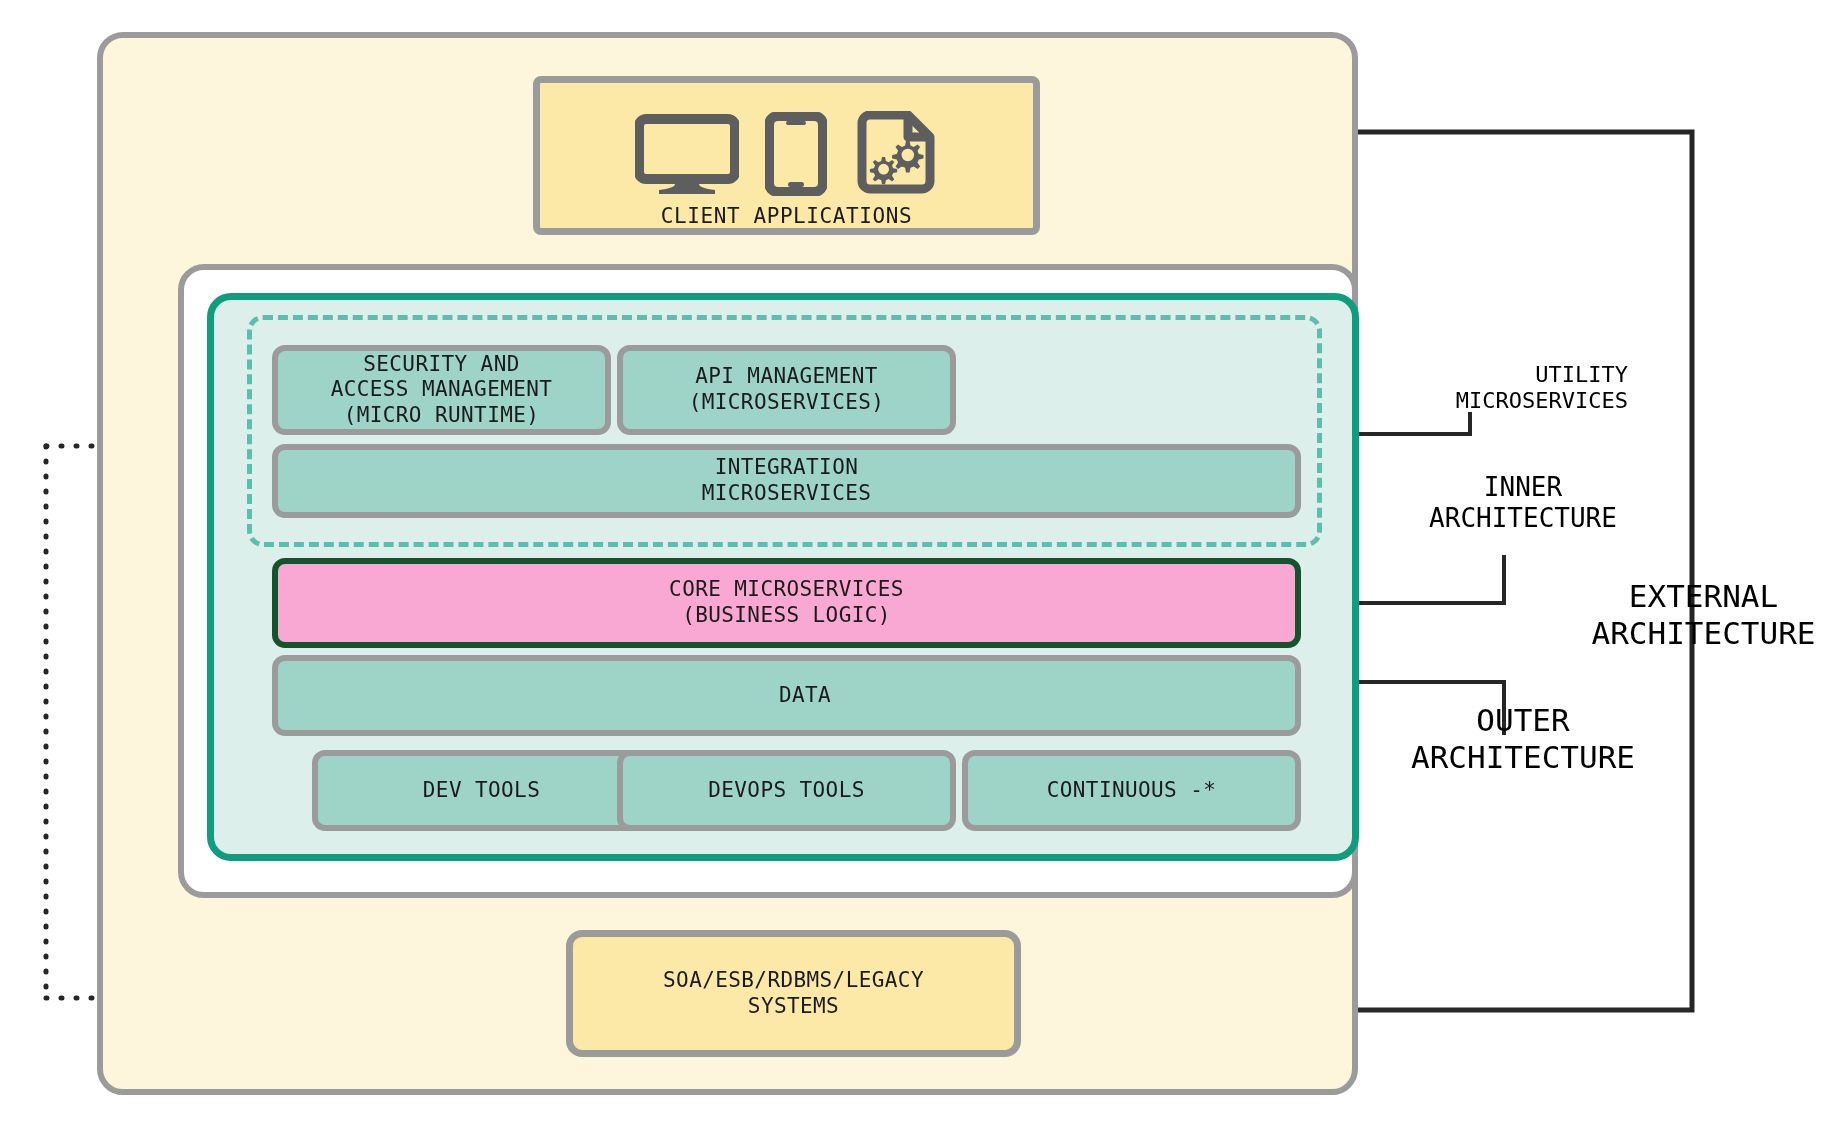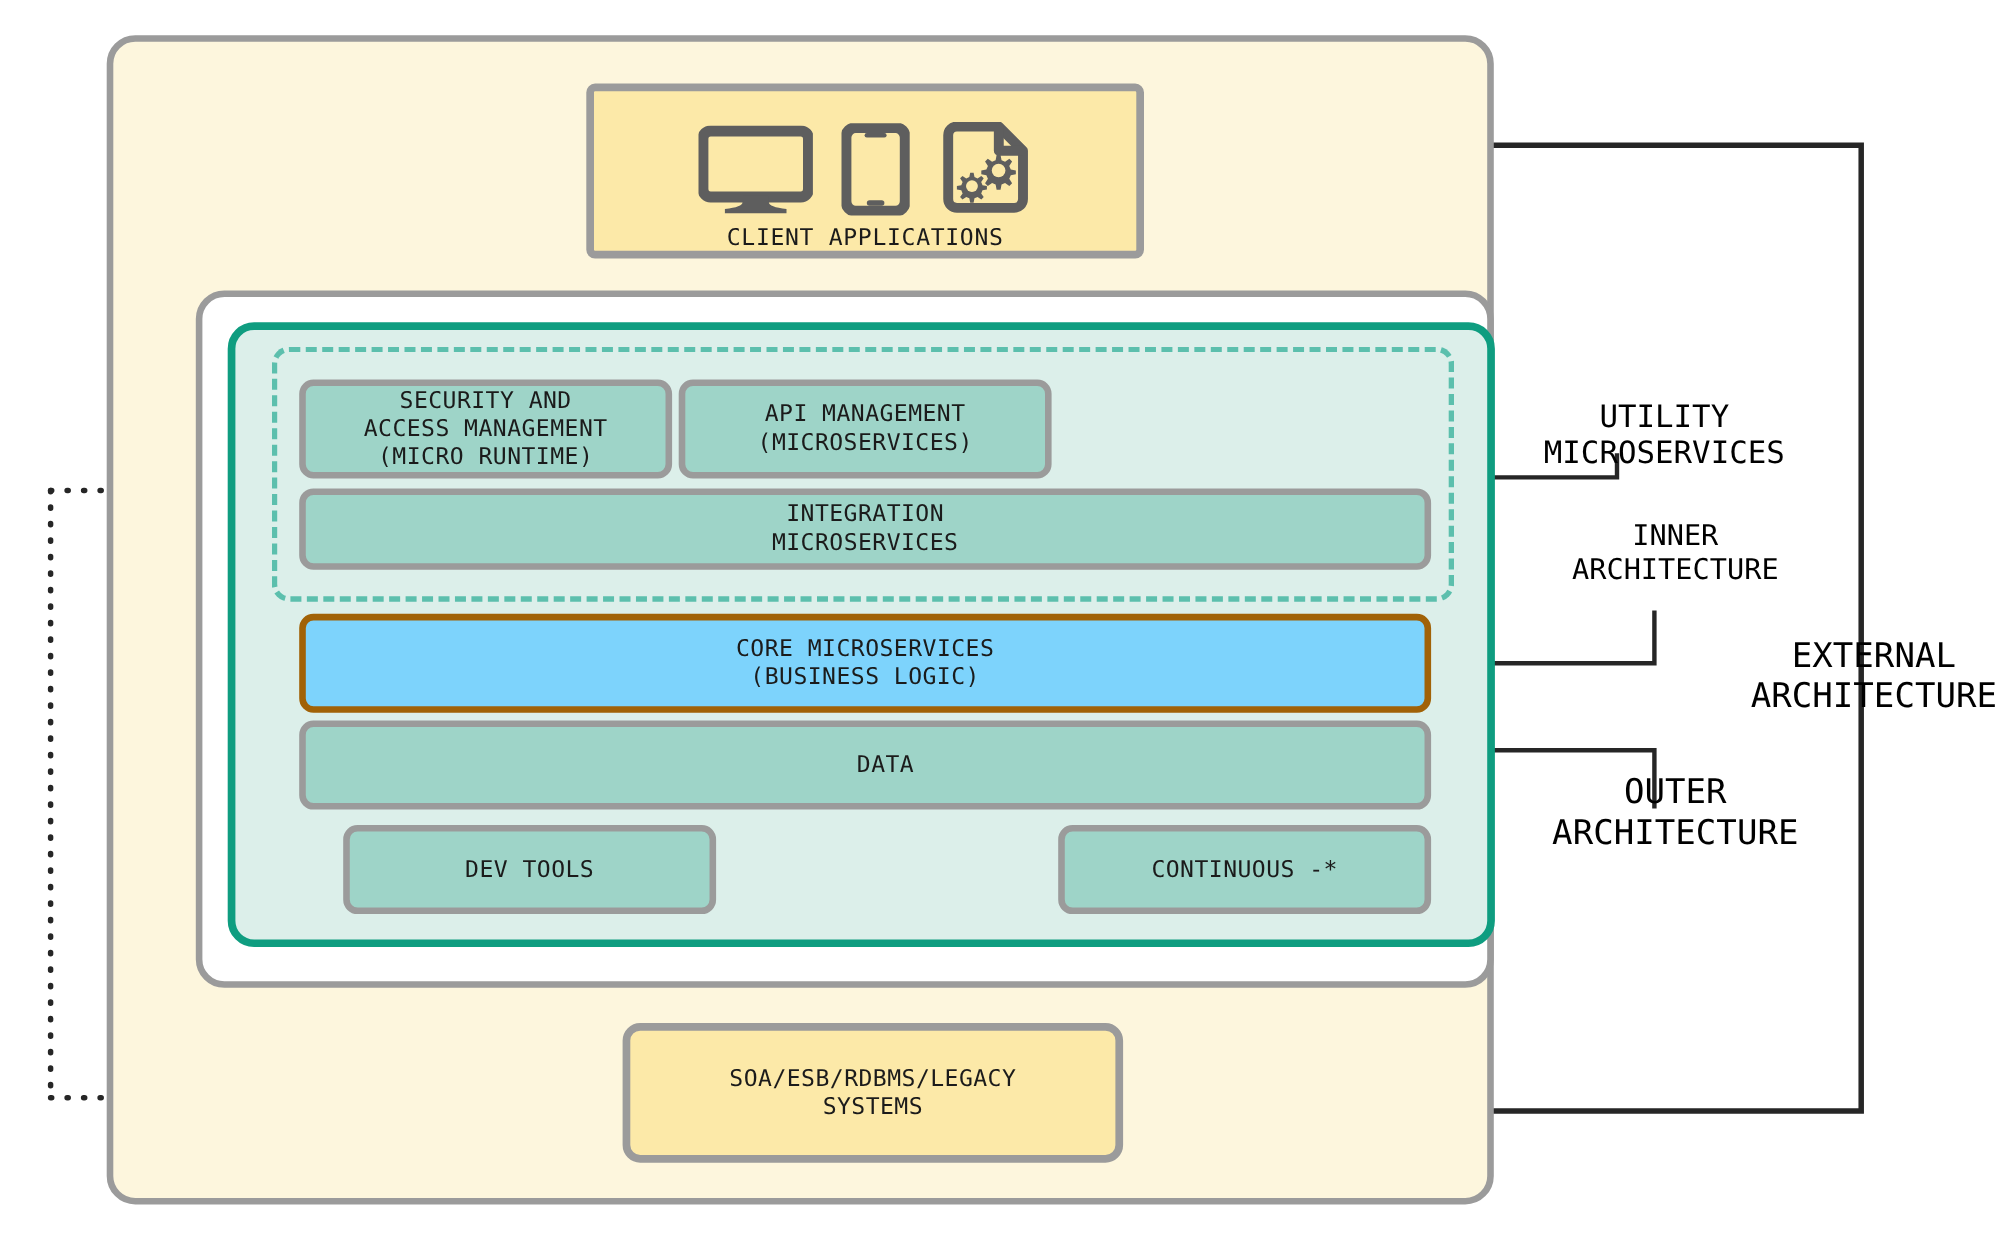--- a/index.html
+++ b/index.html
@@ -83,22 +83,22 @@
     line-height: 1.22;
     color: #1b1b1b;
   }
   .box-teal {
     background: #9ed4c8;
     border: 6px solid #9b9b9b;
     font-size: 21px;
     letter-spacing: 0.4px;
   }
   .box-green {
-    background: #7dd3fc;
-    border: 6px solid #a16207;
+    background: #f9a8d4;
+    border: 6px solid #14532d;
     font-size: 21px;
     letter-spacing: 0.4px;
   }
   .box-yellow {
     background: #fce9a8;
     border: 7px solid #9b9b9b;
     border-radius: 16px;
     font-size: 21px;
     letter-spacing: 0.4px;
   }
@@ -139,22 +139,22 @@
     position: absolute;
     color: #000000;
     text-align: center;
     line-height: 1.18;
     white-space: pre-line;
   }
   #label-utility {
     left: 1398px;
     top: 362px;
     width: 230px;
-    font-size: 28px;
-    text-align: center;
+    font-size: 22px;
+    text-align: right;
   }
   #label-inner {
     left: 1380px;
     top: 472px;
     width: 286px;
     font-size: 26px;
   }
   #label-outer {
     left: 1380px;
     top: 702px;
@@ -258,20 +258,23 @@
 (BUSINESS LOGIC)</span>
   </div>
 
   <div class="box box-teal" style="left:272px; top:655px; width:1029px; height:81px;padding-left:37px;">
     <span style="white-space:pre-line;">DATA</span>
   </div>
 
   <div class="box box-teal" style="left:272px; top:750px; width:339px; height:81px;margin-left:40px;">
     <span style="white-space:pre-line;">DEV TOOLS</span>
   </div>
+  <div class="box box-teal" style="left:617px; top:750px; width:339px; height:81px;">
+    <span style="white-space:pre-line;">DEVOPS TOOLS</span>
+  </div>
   <div class="box box-teal" style="left:962px; top:750px; width:339px; height:81px;">
     <span style="white-space:pre-line;">CONTINUOUS -*</span>
   </div>
 
   <div class="box box-yellow" id="soa-box">
     <span style="white-space:pre-line;">SOA/ESB/RDBMS/LEGACY
 SYSTEMS</span>
   </div>
 
   <div class="side-label" id="label-utility">UTILITY

